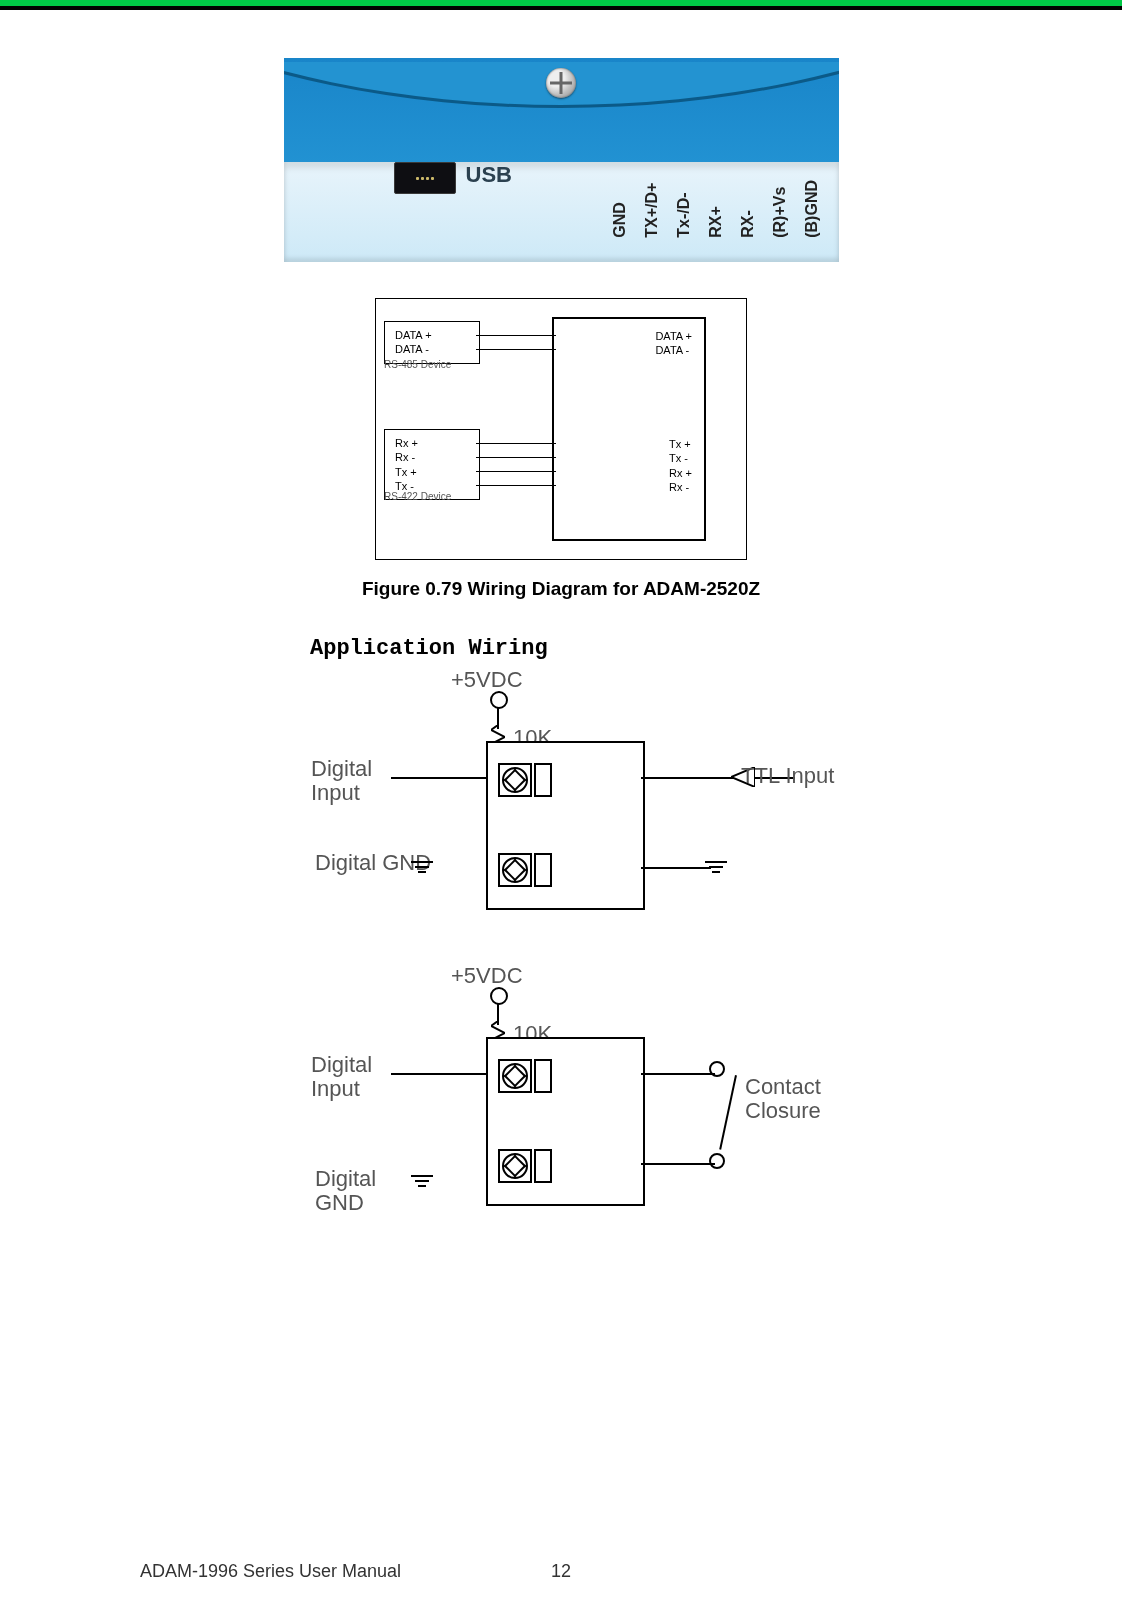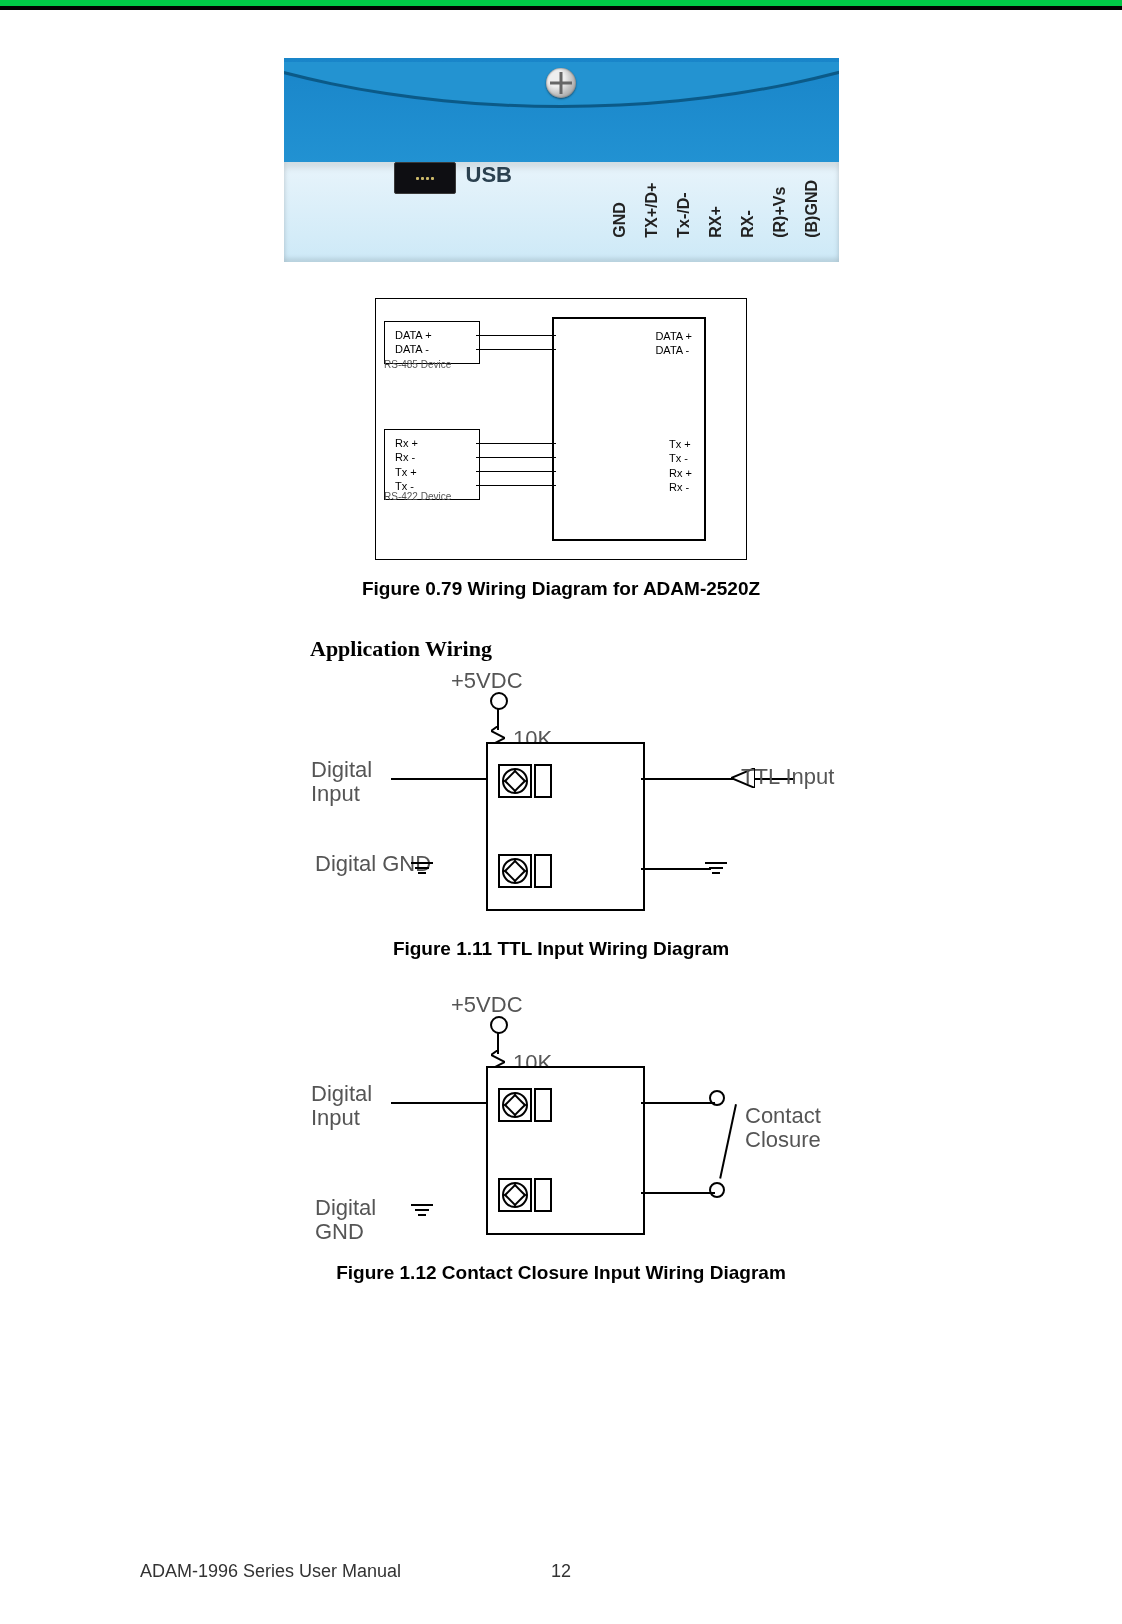--- a/index.html
+++ b/index.html
@@ -2,21 +2,21 @@
 <html><head>
 <meta charset="utf-8">
 <style>
   html,body{margin:0;padding:0;background:#fff;font-family:Arial,Helvetica,sans-serif;color:#000}
   .page{width:1122px;min-height:1624px;position:relative;box-sizing:border-box}
   .topbar{height:6px;background:#00c846}
   .blackbar{height:4px;background:#000}
   .content{padding:48px 0 0 0}
   .block{width:100%;display:flex;flex-direction:column;align-items:center;margin-bottom:36px}
   .caption{font-weight:bold;font-size:19px;text-align:center;margin-top:6px}
-  .section-title{font-family:Liberation Serif, serif;font-weight:bold;font-size:22px;margin:0 0 10px 0}
+  .section-title{font-family:Liberation Mono, monospace;font-weight:bold;font-size:22px;margin:0 0 10px 0}
   
   .dev{width:555px;box-sizing:border-box;background:linear-gradient(#1985c9,#2a9edb);position:relative;padding-top:4px}
   .dev-top{height:100px;position:relative;overflow:hidden}
   .dev-top .curve{position:absolute;left:50%;transform:translateX(-50%);top:-560px;width:1200px;height:600px;border:3px solid #0b5a88;border-radius:50%;background:#2393d1}
   .screw{position:absolute;top:6px;left:50%;transform:translateX(-50%);width:30px;height:30px;border-radius:50%;background:radial-gradient(circle at 35% 35%,#eee 0 30%,#bcbcbc 60%,#888 100%);box-shadow:0 1px 2px rgba(0,0,0,.5),inset 0 0 2px #555}
   .screw:before,.screw:after{content:"";position:absolute;background:#666}
   .screw:before{left:4px;right:4px;top:50%;height:3px;transform:translateY(-50%)}
   .screw:after{top:4px;bottom:4px;left:50%;width:3px;transform:translateX(-50%)}
   .strip{height:100px;background:linear-gradient(#e8f4fb,#cde9f7);display:flex;align-items:flex-start;position:relative;box-shadow:inset 0 6px 6px rgba(0,0,0,.1),inset 0 -4px 4px rgba(0,0,0,.1)}
   .usb{margin-left:110px;width:60px;height:30px;border:1px solid #3a3a3a;border-radius:2px;background:#0e0e12;display:flex;justify-content:center;align-items:center;gap:2px}
@@ -180,21 +180,20 @@
           <div class="hl" style="left:350px;top:196px;width:70px" data-name="wire"></div>
           <div class="gnd" style="left:414px;top:190px" data-name="ground-icon">
               <div class="g1"></div>
               <div class="g2"></div>
               <div class="g3"></div>
             </div>
         </div>
       </div>
 
       <style>.ttl .txt[data-name="ttl-input-label"]{left:450px!important;top:92px!important}</style>
-      <div class="caption" data-name="figure-1-11-caption">Figure 1.11 TTL Input Wiring Diagram</div>
     </div>
 
     <div class="block" data-name="figure-1-12">
       <div class="appwrap" data-name="fig12-wrap">
         <div class="ttl" data-name="cc-diagram">
           <div class="txt" style="left:160px;top:-4px" data-name="vcc-label">+5VDC</div>
           <div class="small-circle" style="top:20px" data-name="vcc-node"></div>
           <div class="vline" style="top:36px;height:22px" data-name="wire"></div>
           <div class="res" style="top:54px" data-name="resistor-icon">
             <svg width="14" height="42" viewBox="0 0 14 42">
@@ -227,20 +226,19 @@
           <div class="hl" style="left:350px;top:196px;width:74px" data-name="wire"></div>
 
           <div style="position:absolute;left:424px;top:100px;width:0;height:0" data-name="switch-open-icon">
             <div style="position:absolute;width:12px;height:12px;border:2px solid #000;border-radius:50%;left:-6px;top:-6px"></div>
             <div style="position:absolute;width:12px;height:12px;border:2px solid #000;border-radius:50%;left:-6px;top:86px"></div>
             <div style="position:absolute;width:2px;height:76px;background:#000;left:20px;top:8px;transform:rotate(12deg);transform-origin:top left"></div>
           </div>
           <div class="txt" style="left:454px;top:108px;line-height:1.1" data-name="contact-closure-label">Contact<br>Closure</div>
         </div>
       </div>
-      <div class="caption" data-name="figure-1-12-caption">Figure 1.12 Contact Closure Input Wiring Diagram</div>
     </div>
 
   </div>
 
   <div class="footer" data-name="footer-manual-title">ADAM-1996 Series User Manual</div>
   <div class="pnum" data-name="footer-page-number">12</div>
 </div>
 
 </body></html>

